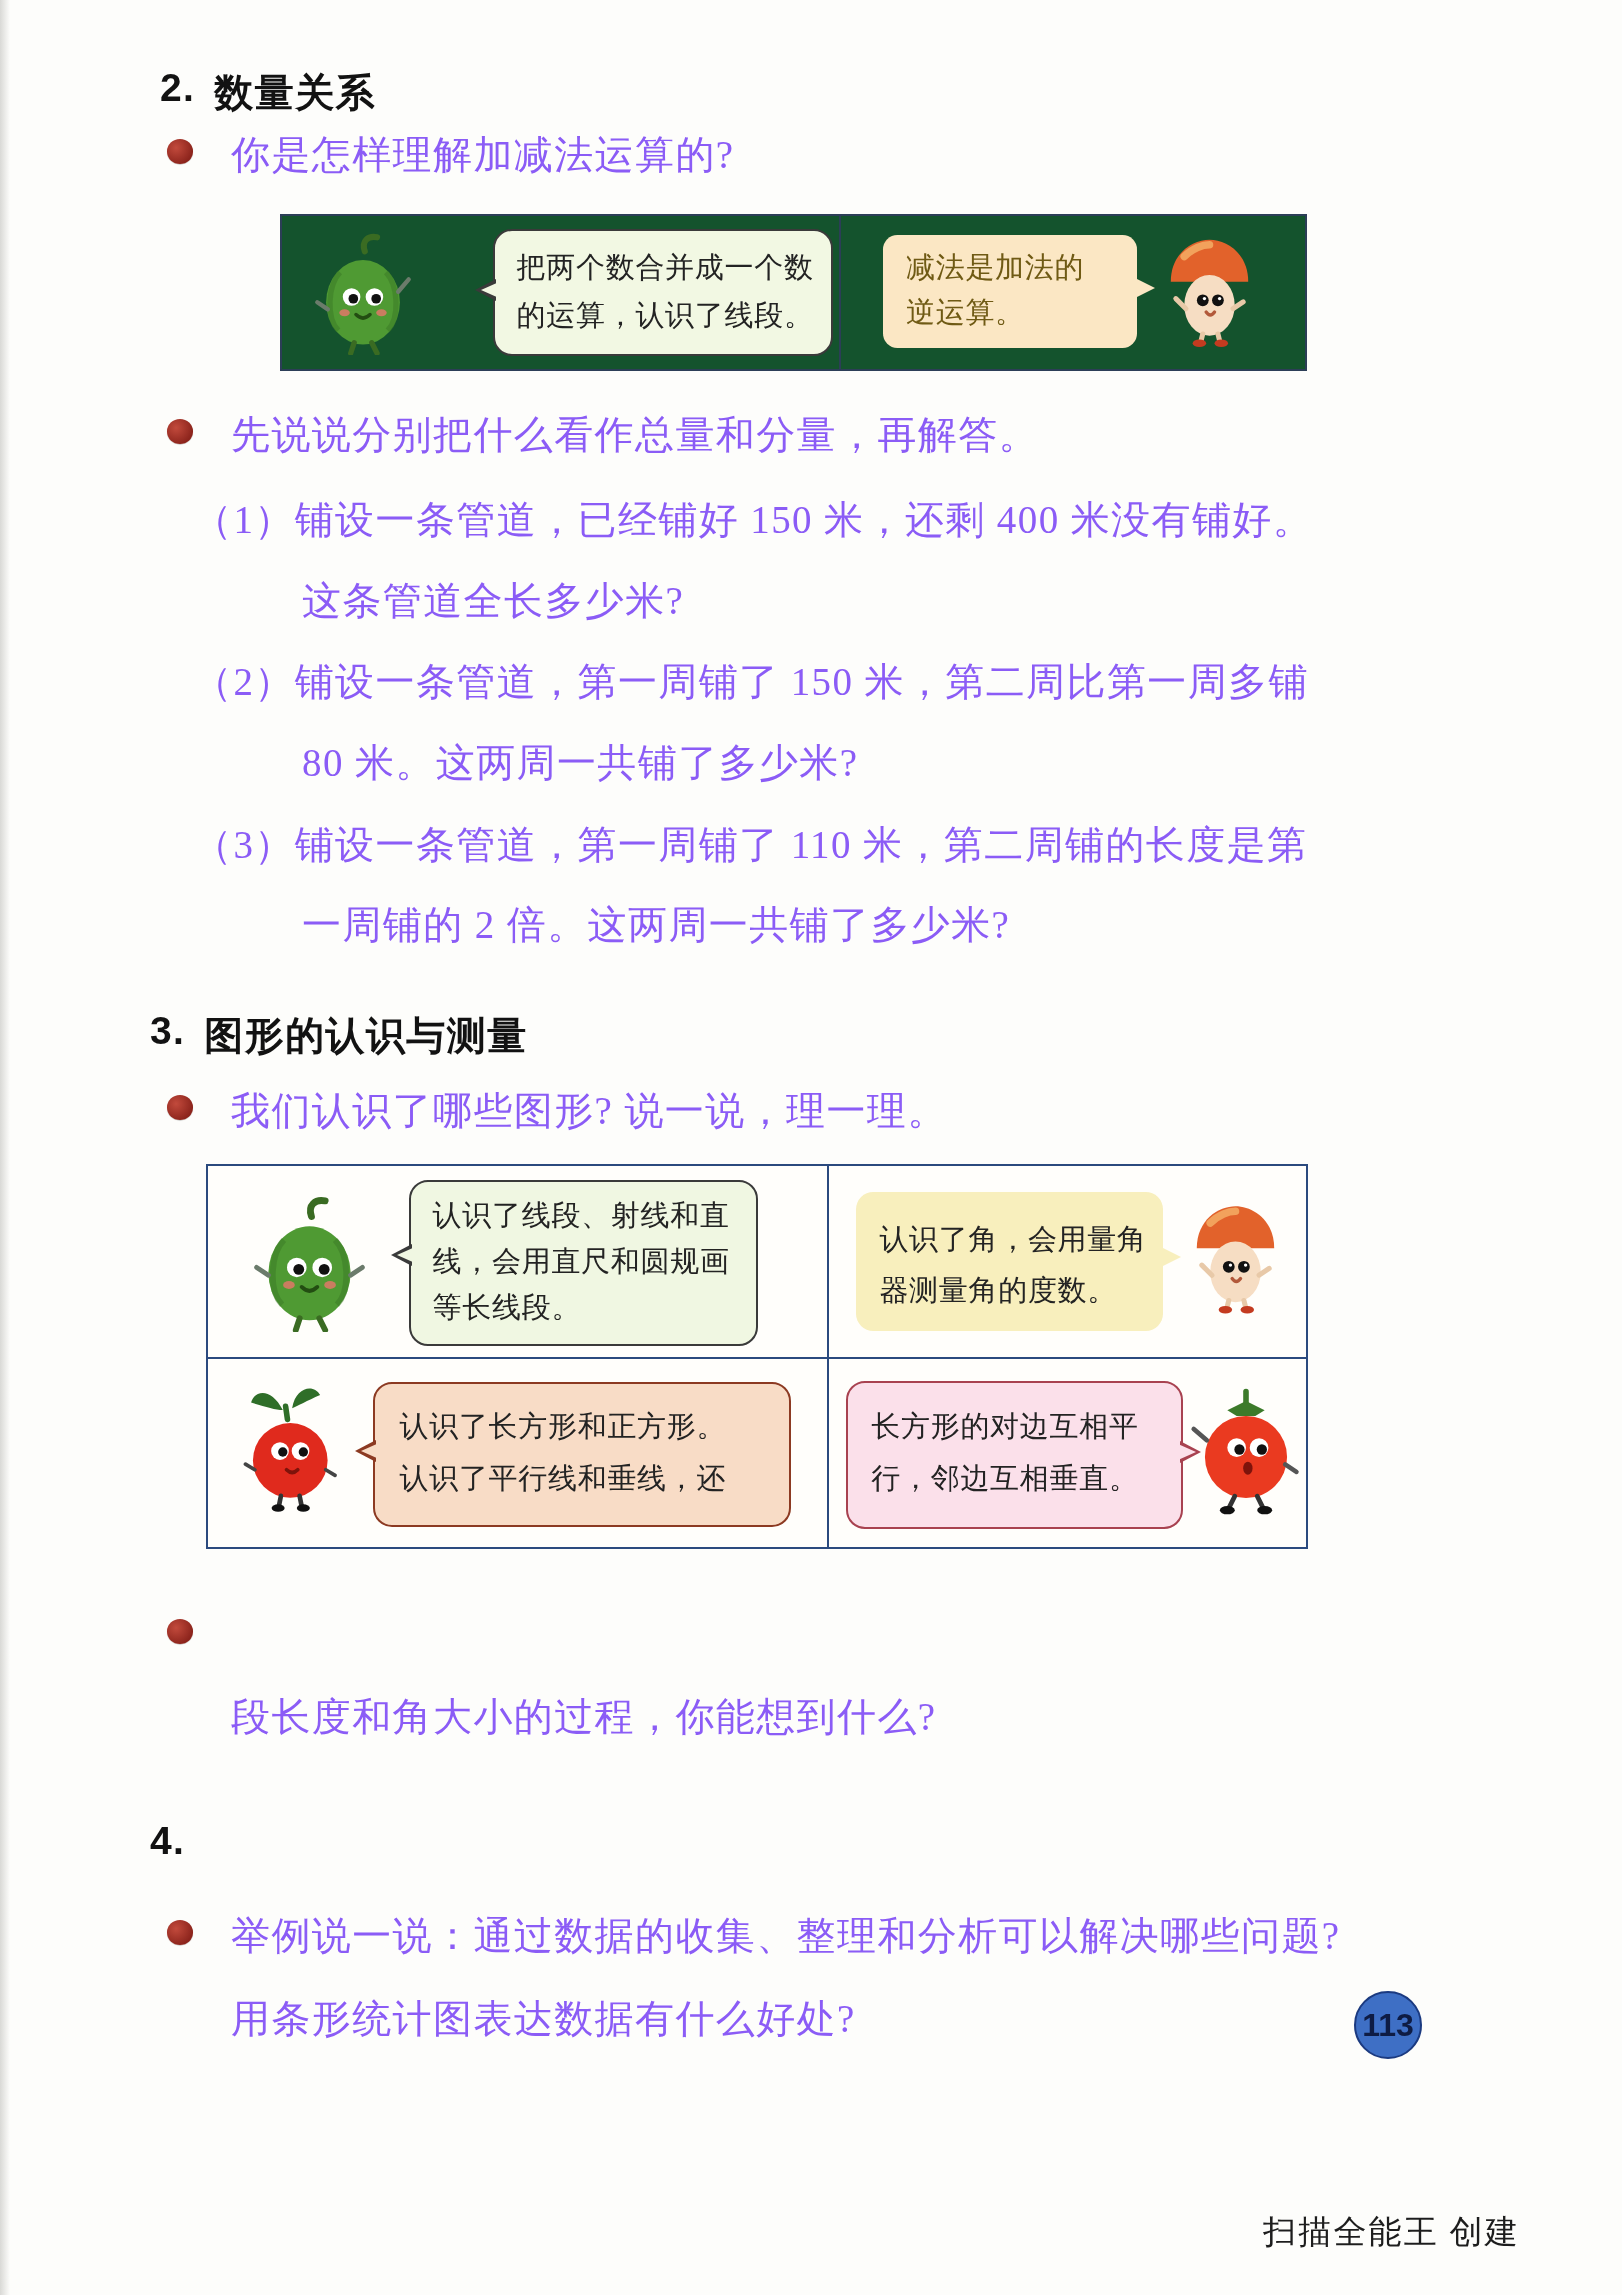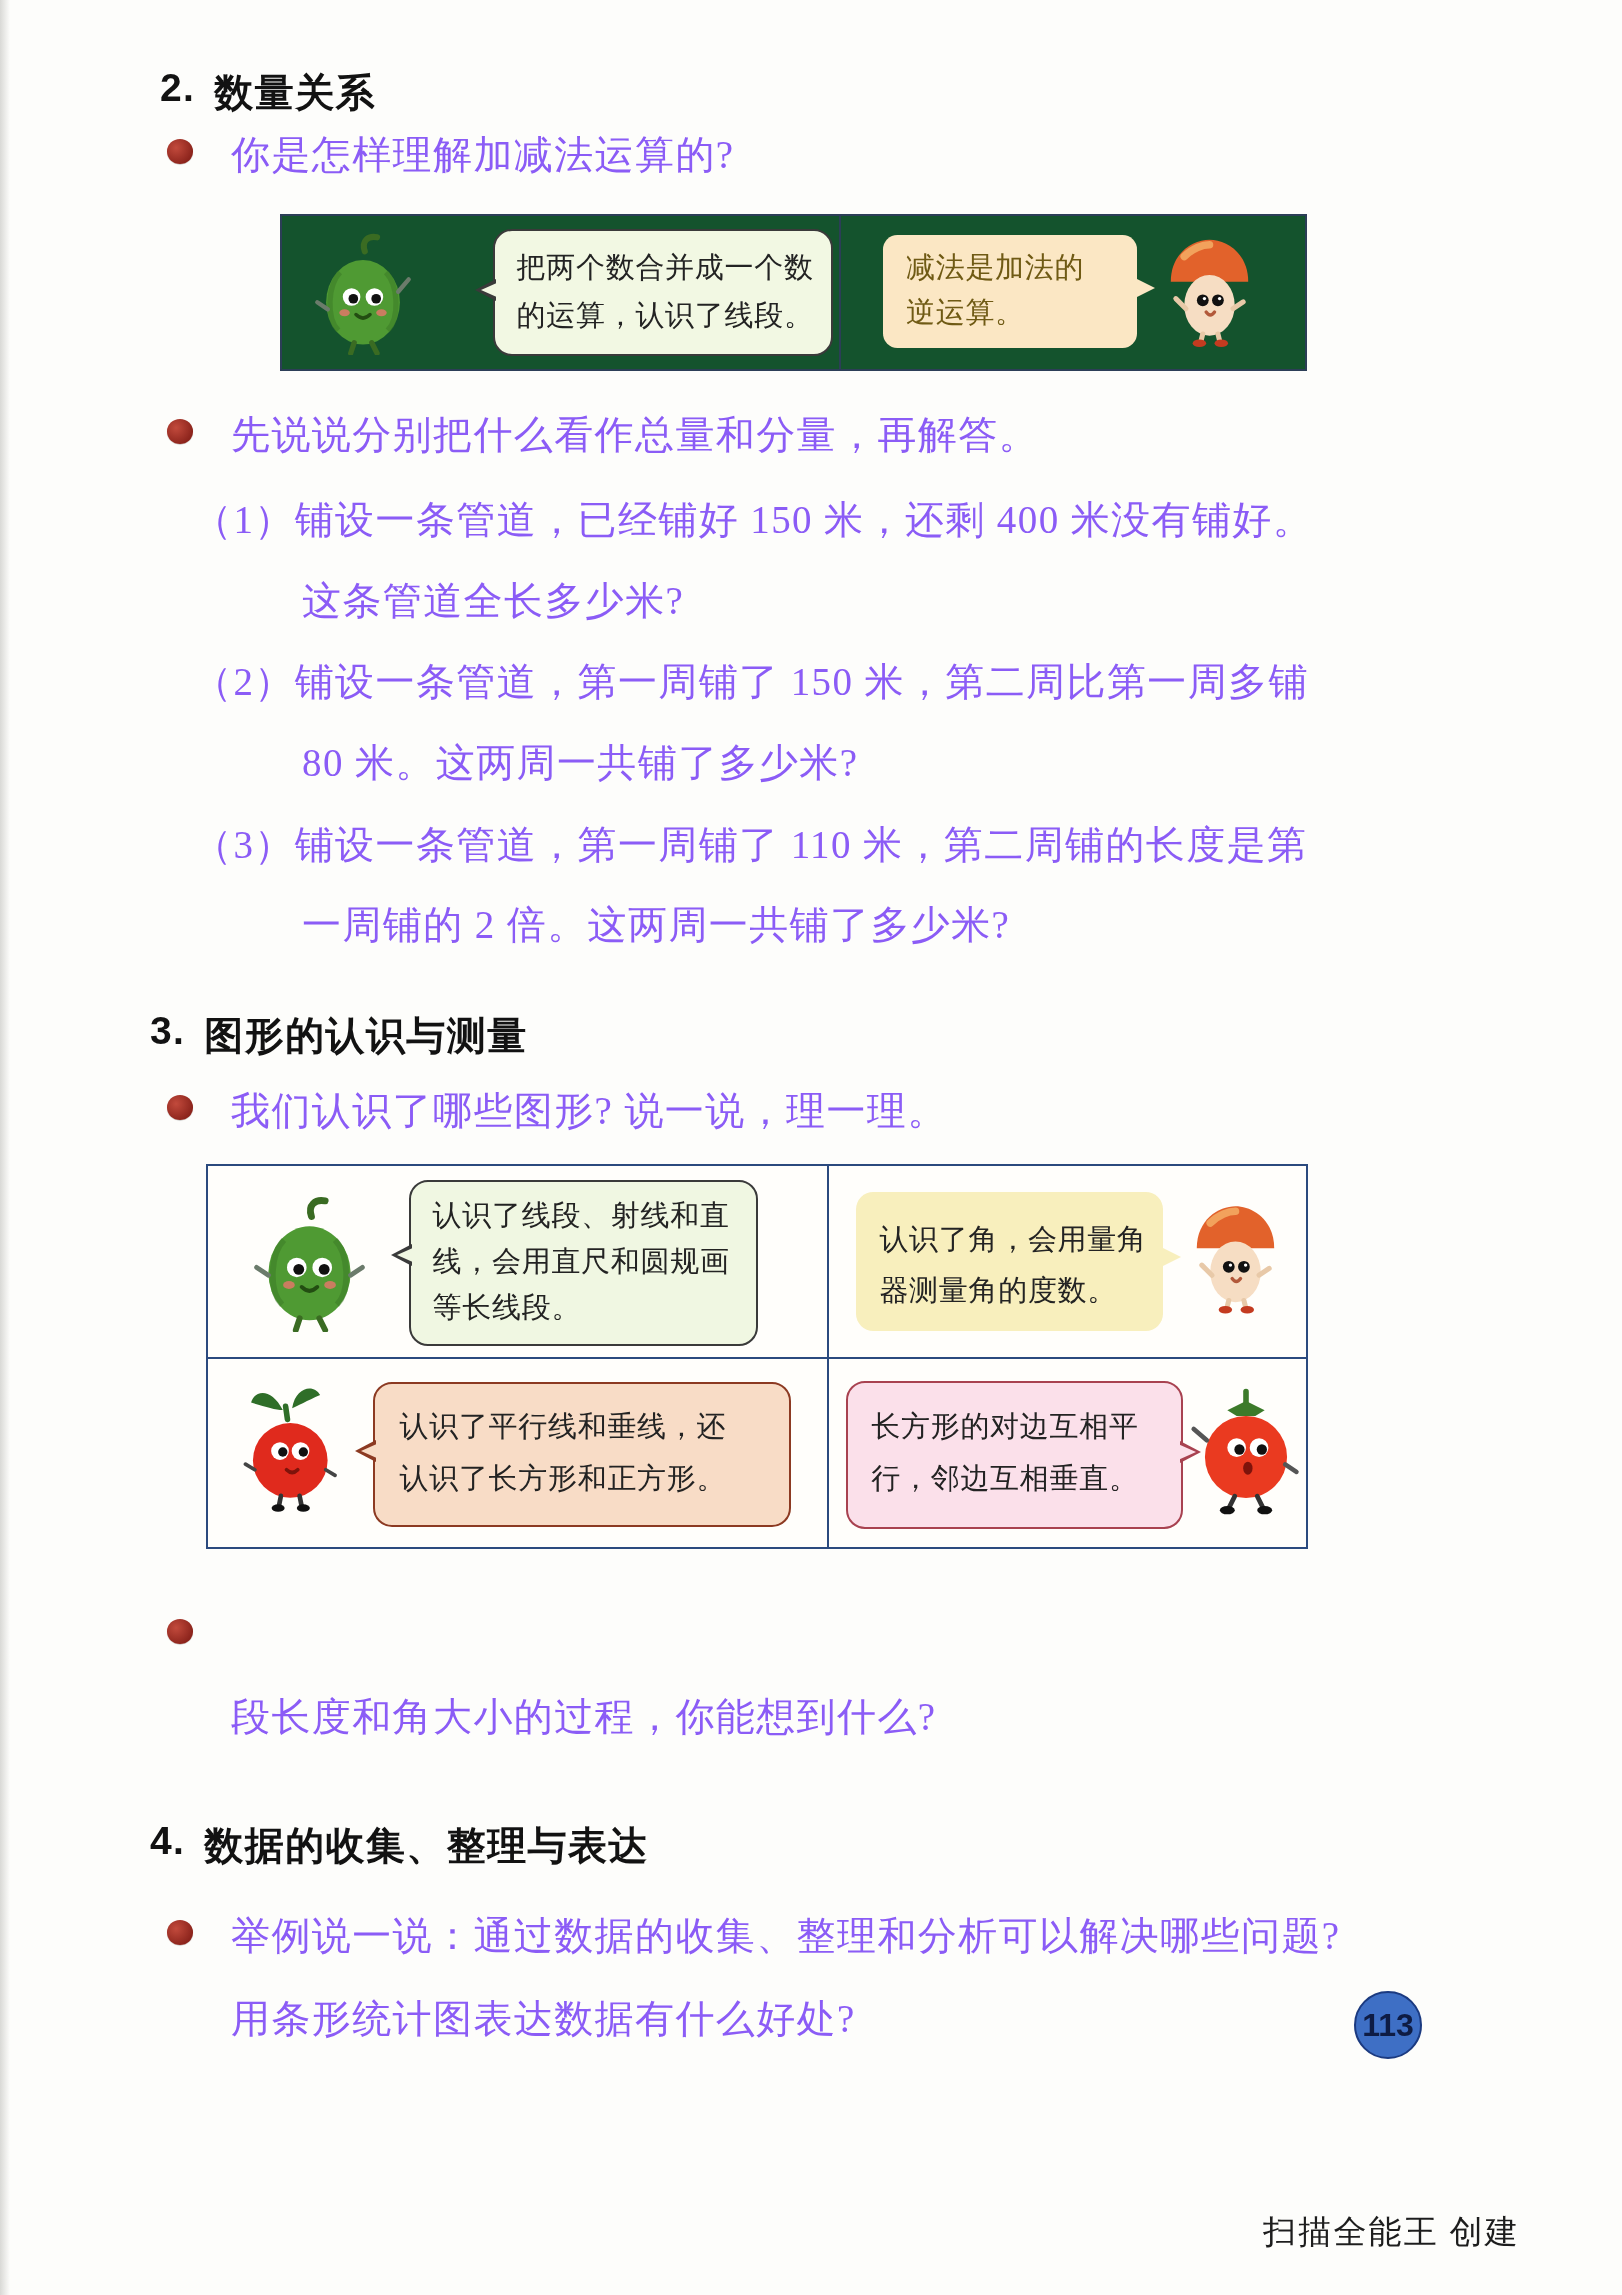--- a/index.html
+++ b/index.html
@@ -217,22 +217,22 @@
         <path d="M94 96 L104 102" stroke="#444" stroke-width="4" stroke-linecap="round"></path>
         <path d="M46 124 L44 134" stroke="#333" stroke-width="5" stroke-linecap="round"></path>
         <path d="M66 124 L68 134" stroke="#333" stroke-width="5" stroke-linecap="round"></path>
         <ellipse cx="43" cy="137" rx="7" ry="4" fill="#111"></ellipse>
         <ellipse cx="70" cy="137" rx="7" ry="4" fill="#111"></ellipse>
       </svg>
       <div class="bubble bordered" style="--bc:#8c3a22;--bg:#f8dcc6;left:165px;top:23px;width:414px;height:141px;">
         <div class="tail l-out" style="top:56px;"></div>
         <div class="tail l-in" style="top:59px;"></div>
         <div class="btxt" style="line-height:52px;padding:16px 24.5px;">
+          <div>认识了长方形和正方形。</div>
           <div>认识了平行线和垂线，还</div>
-          <div>认识了长方形和正方形。</div>
         </div>
       </div>
     </div>
 
     <div class="cell" style="left:621px;top:193px;width:477px;height:188px;">
       <div class="bubble bordered" style="--bc:#a84250;--bg:#fbe0ea;left:17.3px;top:21.6px;width:333px;height:144px;">
         <div class="tail r-out" style="top:58px;"></div>
         <div class="tail r-in" style="top:61px;"></div>
         <div class="btxt" style="line-height:52px;padding:17.3px 23px;">
           <div>长方形的对边互相平</div>
@@ -256,21 +256,20 @@
         <ellipse cx="80" cy="135" rx="8" ry="4.5" fill="#111"></ellipse>
       </svg>
     </div>
   </div>
 
   <div class="abs bullet-dot" style="left:167px;top:1619px;"></div>
   <div class="abs body-line" style="left:231px;top:1690px;">段长度和角大小的过程，你能想到什么?</div>
 
   <div class="abs heading" style="left:150px;top:1819px;">
     <span>4.</span>
-    <span>数据的收集、整理与表达</span>
   </div>
 
   <div class="abs bullet-dot" style="left:167px;top:1920px;"></div>
   <div class="abs body-line" style="left:231px;top:1909px;">举例说一说：通过数据的收集、整理和分析可以解决哪些问题?</div>
   <div class="abs body-line" style="left:231px;top:1992px;">用条形统计图表达数据有什么好处?</div>
 
   <div class="abs page-badge" style="left:1354px;top:1991px;">
     <span>113</span>
   </div>
 

